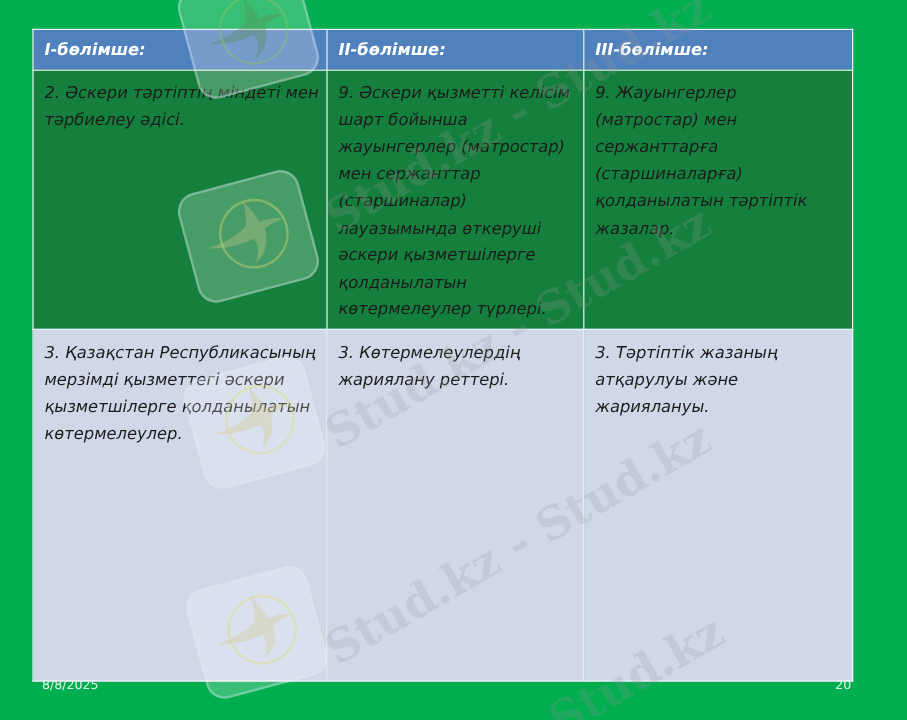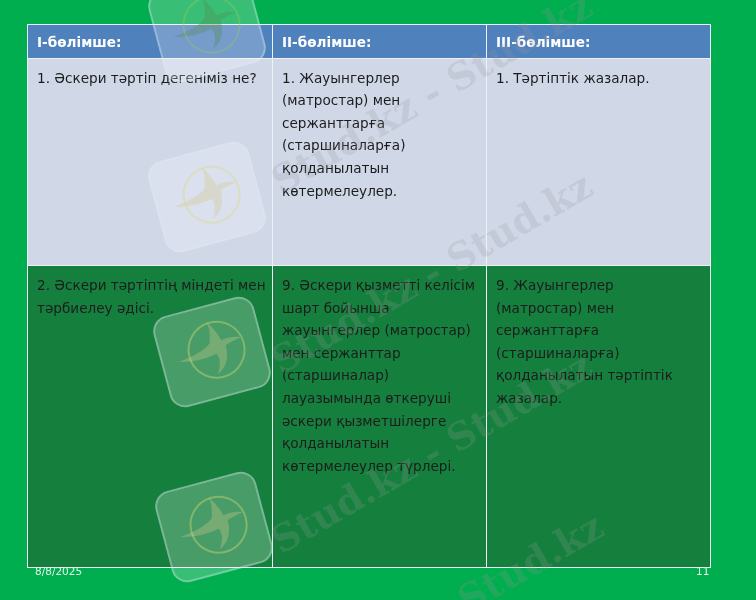--- a/index.html
+++ b/index.html
@@ -20,20 +20,21 @@
     table.grid col.c3 { width: 224px; }
     th, td {
       border: 1.5px solid #eef1f7;
       vertical-align: top;
       text-align: left;
       padding: 8px 6px 4px 9px;
       color: #1c1c1c;
       font-size: 13.6px;
       line-height: 22.6px;
       font-weight: normal;
+      font-style: italic;
     }
     thead th {
       background: #4f81bd;
       color: #ffffff;
       font-weight: bold;
       height: 22px;
       padding-top: 6px;
       font-size: 13.6px;
     }
     tr.r1 td { background: #d0d8e8; height: 125px; }
@@ -76,29 +77,29 @@
         <col class="c3">
       </colgroup>
     <thead>
       <tr>
         <th>І-бөлімше:</th>
         <th>ІІ-бөлімше:</th>
         <th>ІІІ-бөлімше:</th>
       </tr>
     </thead>
     <tbody>
-      <tr class="r1">
-        <td>1. Әскери тәртіп дегеніміз не?</td>
-        <td>1. Жауынгерлер (матростар) мен сержанттарға (старшиналарға) қолданылатын көтермелеулер.</td>
-        <td>1. Тәртіптік жазалар.</td>
-      </tr>
       <tr class="r2">
         <td>2. Әскери тәртіптің міндеті мен тәрбиелеу әдісі.</td>
         <td>9. Әскери қызметті келісім шарт бойынша жауынгерлер (матростар) мен сержанттар (старшиналар) лауазымында өткеруші әскери қызметшілерге қолданылатын көтермелеулер түрлері.</td>
         <td>9. Жауынгерлер (матростар) мен сержанттарға (старшиналарға) қолданылатын тәртіптік жазалар.</td>
+      </tr>
+      <tr class="r3">
+        <td> 3. Қазақстан Республикасының мерзімді қызметтегі әскери қызметшілерге қолданылатын көтермелеулер.</td>
+        <td>3. Көтермелеулердің жариялану реттері.</td>
+        <td>3. Тәртіптік жазаның атқарулуы және жариялануы.</td>
       </tr>
     </tbody>
   </table>
 
   <div class="logo" style="left:155px; top:-20px;">
     <svg width="80" height="75" viewBox="0 0 80 75">
         <path d="M5 40 Q30 38 40 30 Q45 15 42 8 Q50 20 52 30 Q62 28 72 32 Q60 34 55 36 Q55 55 40 62 Q48 50 44 42 Q25 46 5 40Z" fill="rgba(90,140,80,0.35)"></path>
         <circle cx="45" cy="38" r="28" fill="none" stroke="rgba(160,200,90,0.35)" stroke-width="2"></circle>
       </svg>
   </div>
@@ -120,14 +121,14 @@
         <circle cx="45" cy="38" r="28" fill="none" stroke="rgba(220,220,120,0.4)" stroke-width="2"></circle>
       </svg>
   </div>
 
   <div class="wm" style="left:250px; top:70px; font-size:38px;">Stud.kz - Stud.kz</div>
   <div class="wm" style="left:250px; top:250px; font-size:38px;">Stud.kz - Stud.kz</div>
   <div class="wm" style="left:250px; top:430px; font-size:38px;">Stud.kz - Stud.kz</div>
   <div class="wm" style="left:450px; top:540px; font-size:38px;">Stud.kz</div>
 
   <div class="footer-date">8/8/2025</div>
-  <div class="footer-num">11</div>
+  <div class="footer-num">20</div>
 </div>
 
 </body></html>

